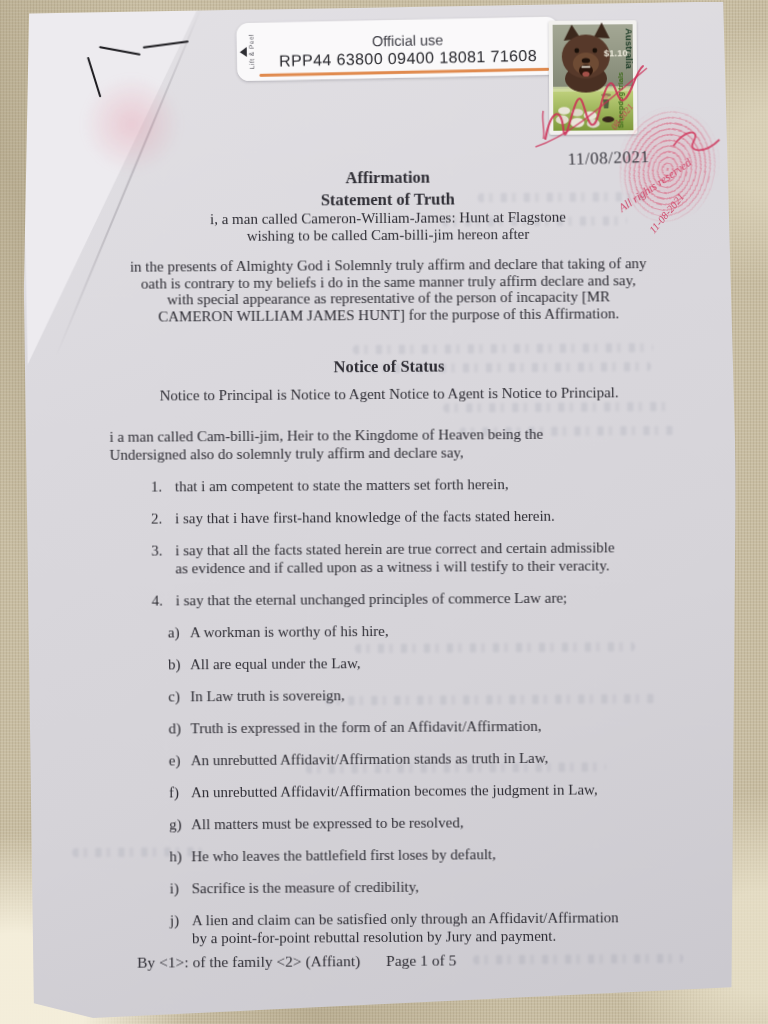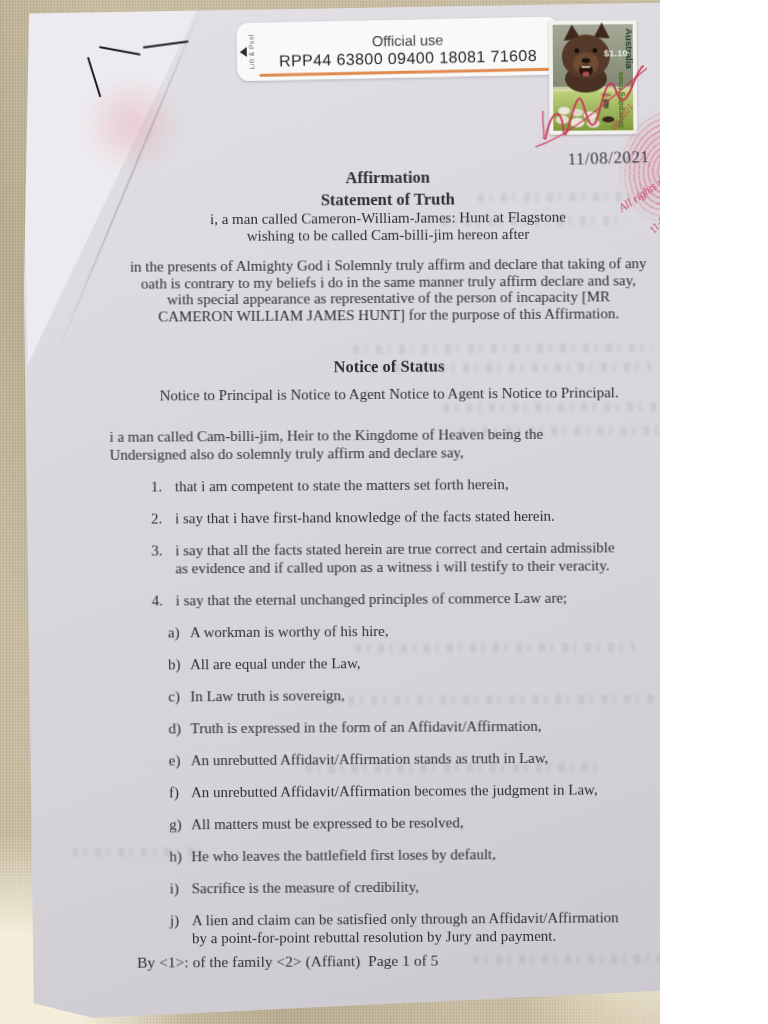--- a/index.html
+++ b/index.html
@@ -1,16 +1,16 @@
 <!DOCTYPE html>
 <html><head>
 <meta charset="utf-8">
 <style>
   html,body{margin:0;padding:0;}
-  .photo{position:relative;width:660px;height:1024px;overflow:hidden;
+  .photo{position:relative;width:768px;height:1024px;overflow:hidden;
     background-color:#c8bda2;
     background-image:
       radial-gradient(circle at 2% 98%, rgba(246,240,221,.95) 0 70px, rgba(246,240,221,0) 170px),
       radial-gradient(circle at 99% 92%, rgba(240,233,210,.7) 0 50px, rgba(240,233,210,0) 150px),
       radial-gradient(circle at 100% 15%, rgba(228,220,196,.6) 0 40px, transparent 130px),
       linear-gradient(250deg, transparent 55%, rgba(118,103,72,.18) 72%, transparent 84%),
       repeating-linear-gradient(0deg, rgba(255,255,255,.10) 0 1px, transparent 1px 3px),
       repeating-linear-gradient(90deg, rgba(110,95,65,.12) 0 1px, transparent 1px 3px);
     font-family:"Liberation Serif", serif; }
   .paper{position:absolute;left:24px;top:4px;width:712px;height:1012px;
@@ -67,21 +67,21 @@
   .notice-h{margin-top:36px;}
   .notice-l{margin-top:10px;}
   .decl{margin-top:24px;line-height:18px;white-space:nowrap;}
   .lists{margin-top:3px;}
   .lrow{display:flex;margin-top:14px;line-height:18px;}
   .lrow .lbl{flex:0 0 24px;margin-left:41px;}
   .lrow .itx{white-space:nowrap;}
   .lrow.alpha .lbl{margin-left:57px;flex:0 0 22px;}
   .itx span{display:block;}
   .footer{position:absolute;left:110px;top:948px;font-size:15.5px;color:#2f2e35;white-space:nowrap;}
-  .footer .pagenum{margin-left:4px;}
+  .footer .pagenum{margin-left:22px;}
 </style>
 </head>
 <body>
 
 <div class="photo">
   <div class="paper">
 
     <div class="fold"></div>
     <div class="crease"></div>
     <div class="pink-smudge"></div>

